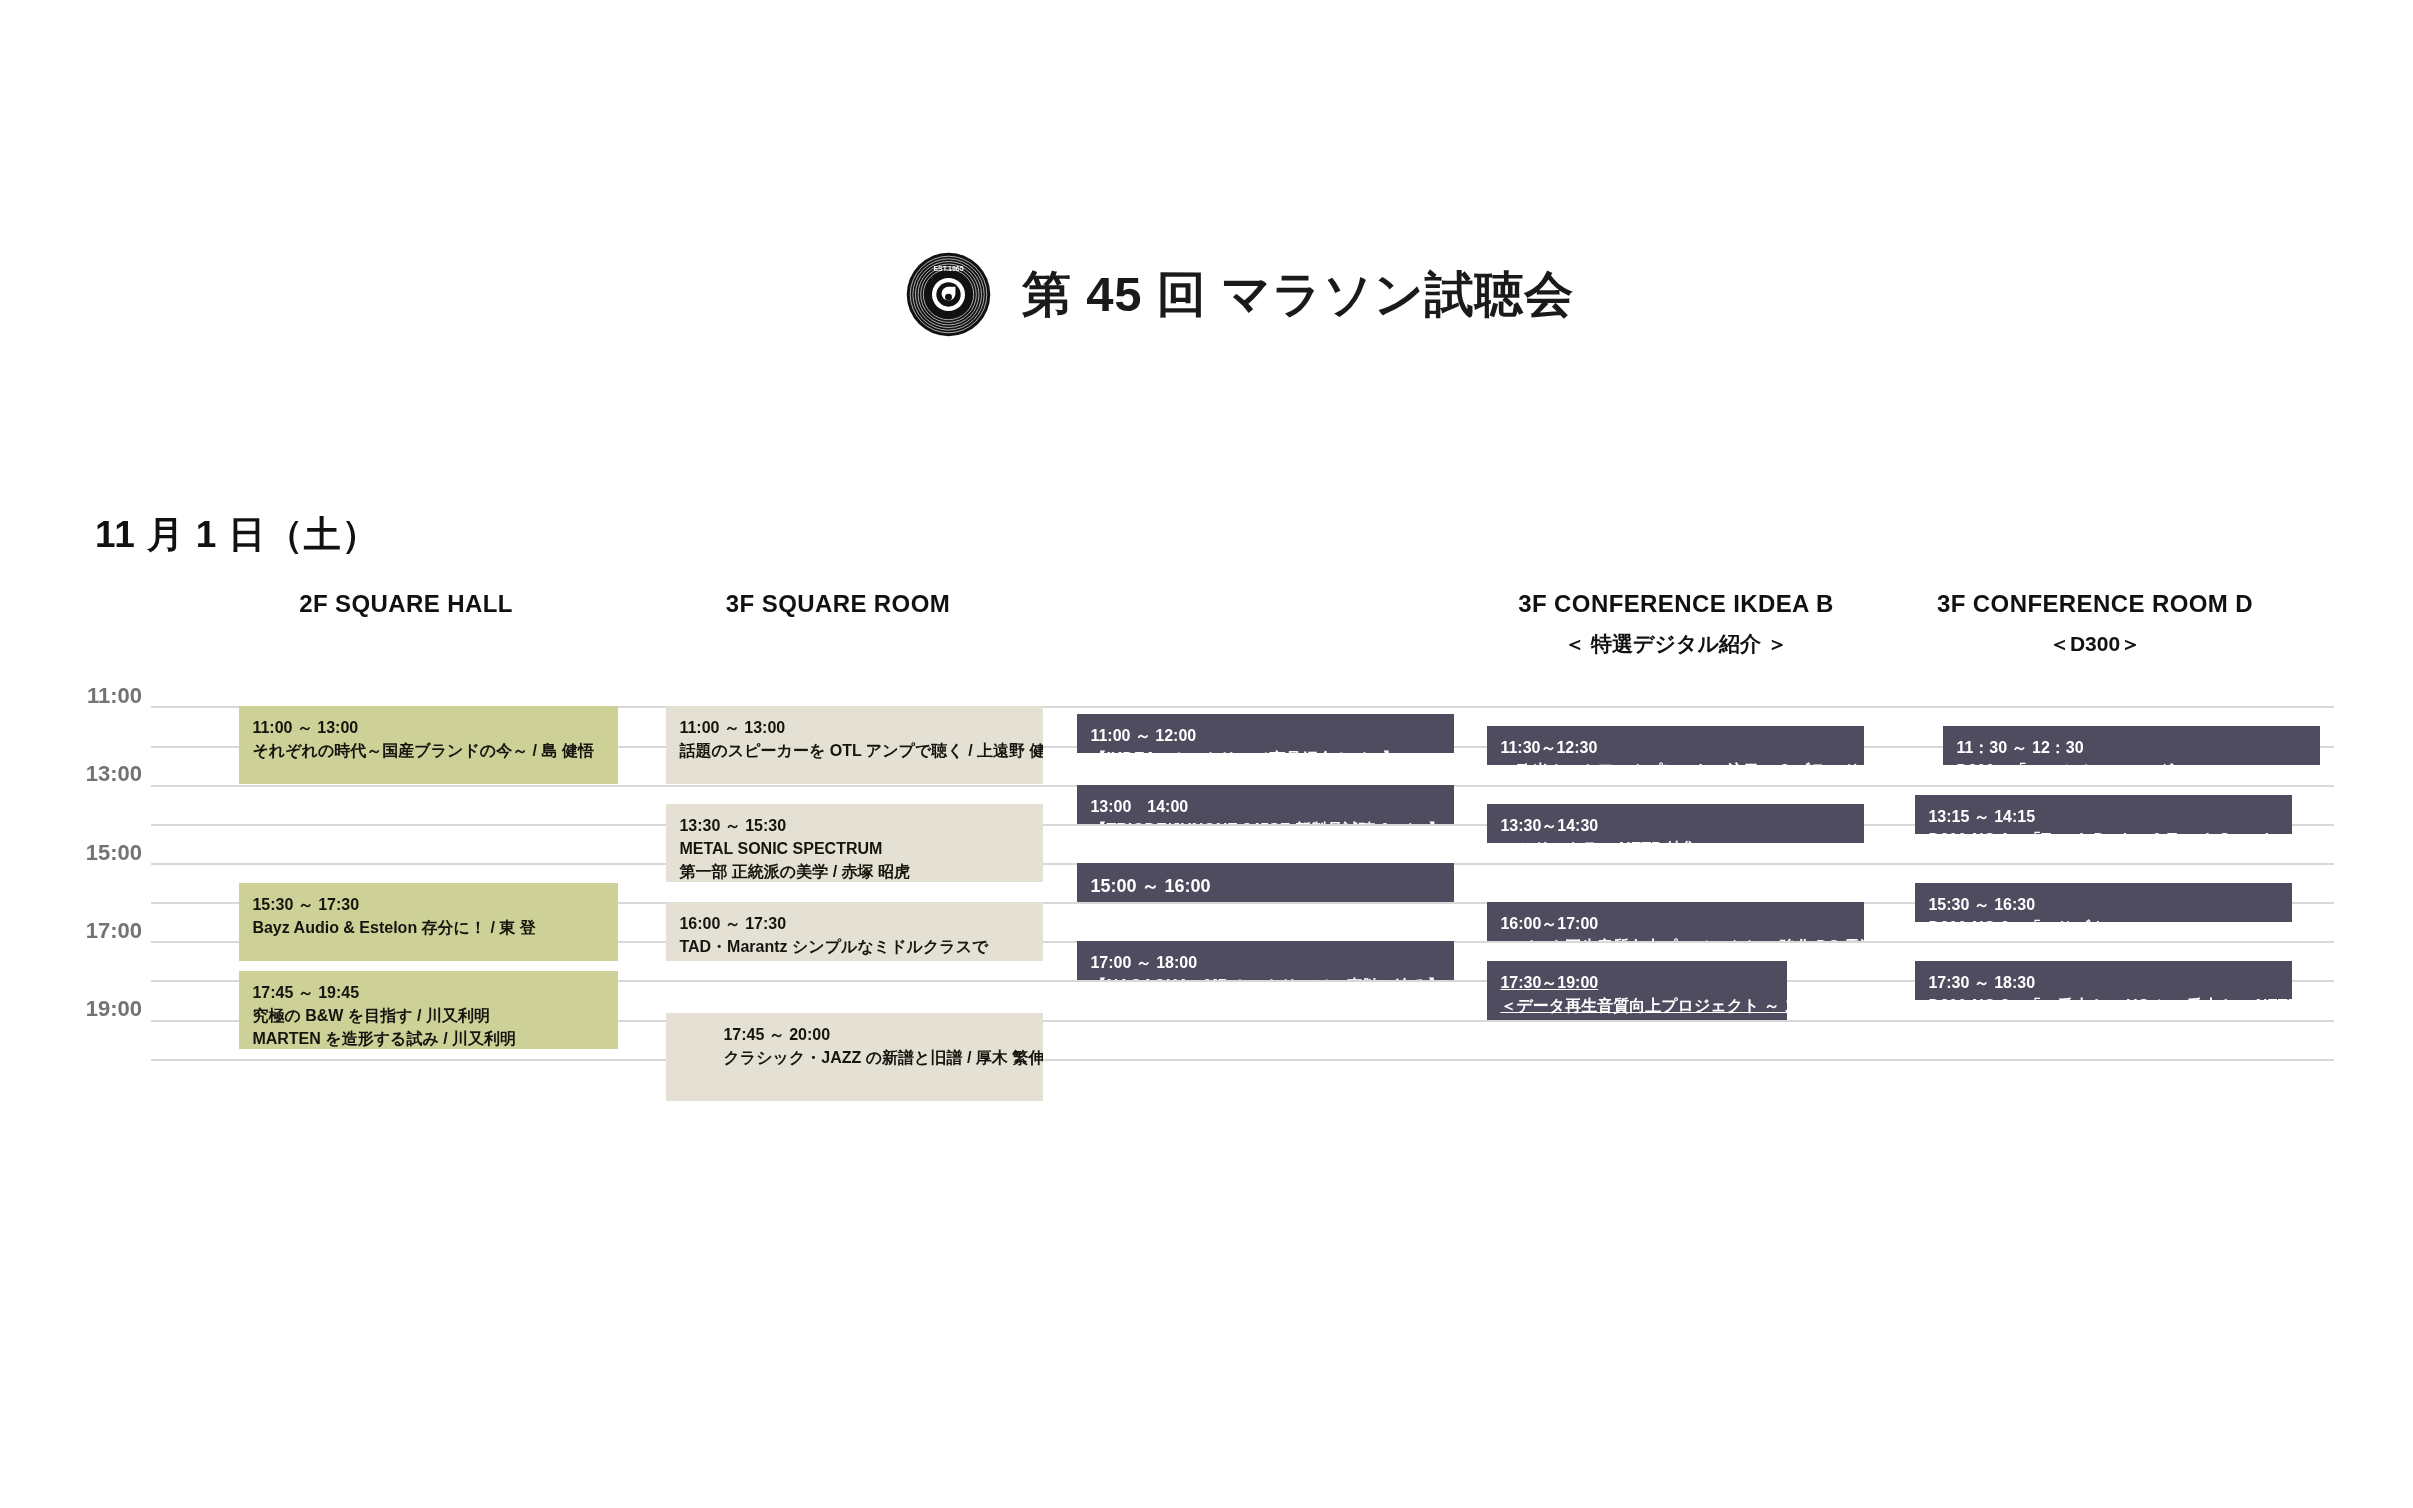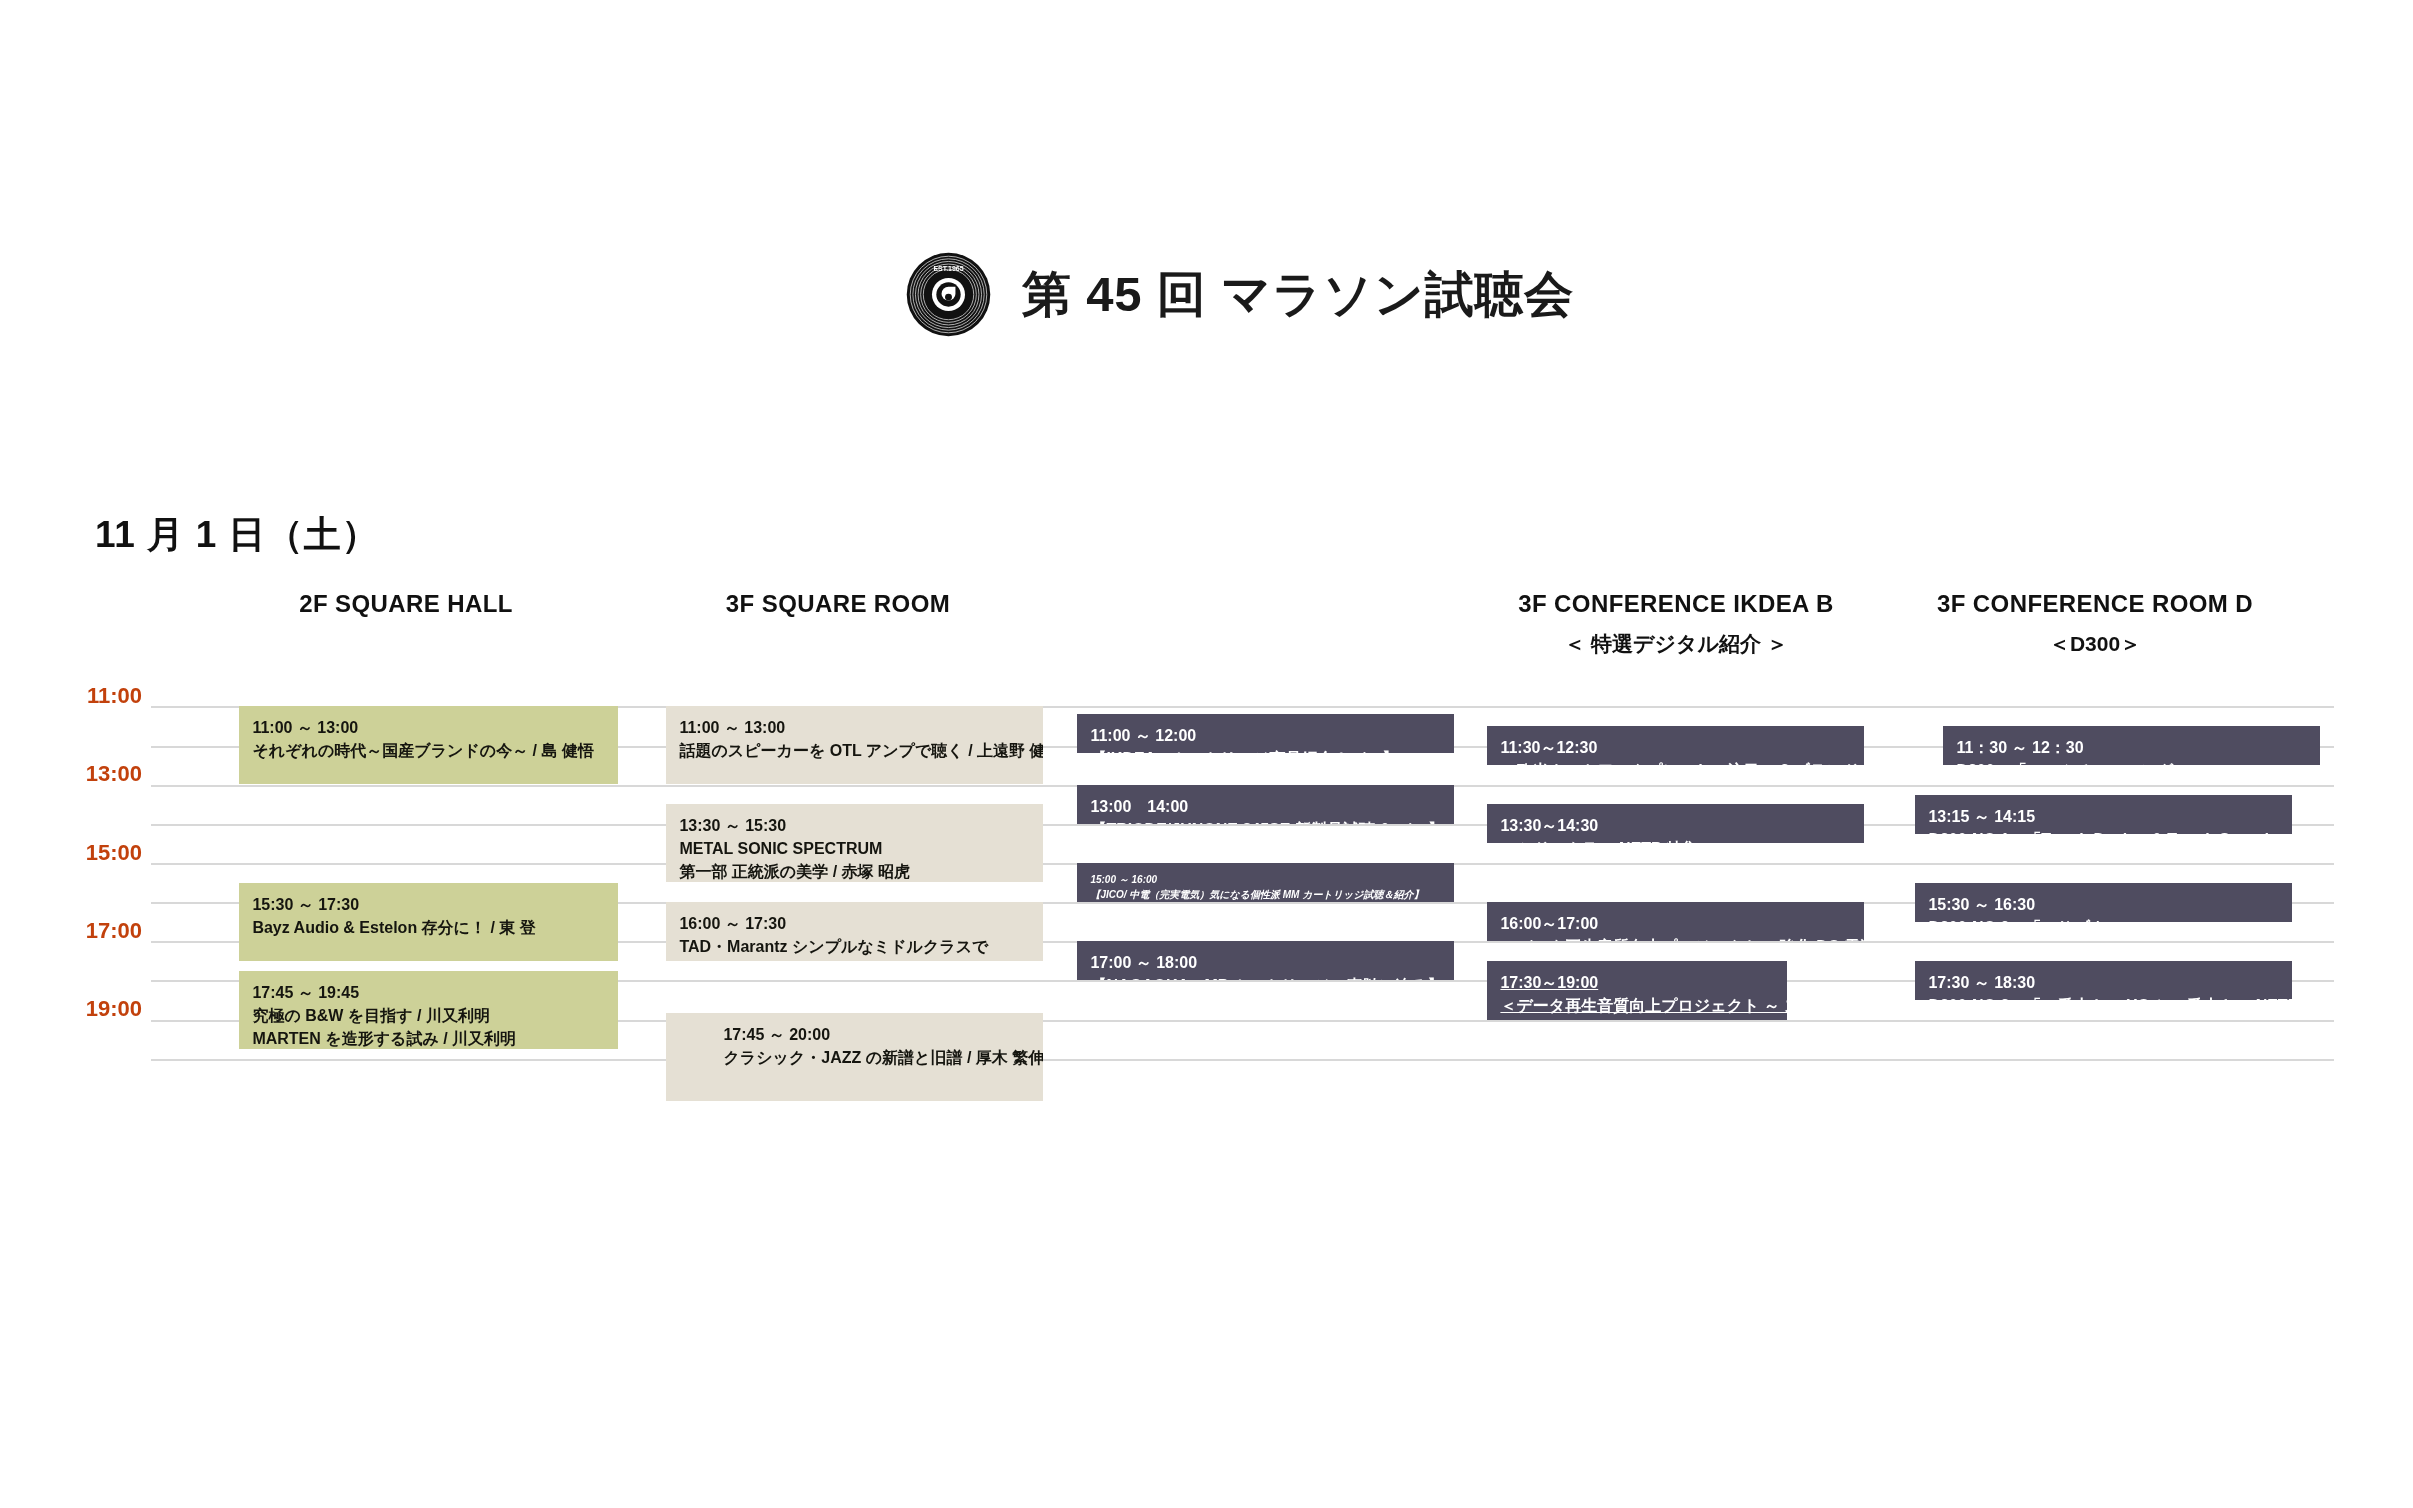--- a/index.html
+++ b/index.html
@@ -86,21 +86,21 @@
     width: 2183px;
     height: 1.7px;
     background: #d8d8d8;
   }
 
   .time-label {
     position: absolute;
     right: 2279px; 
     font-size: 22px;
     font-weight: bold;
-    color: #c2410c;
+    color: #737373;
     text-align: right;
     white-space: nowrap;
   }
 
   .event {
     position: absolute;
     box-sizing: border-box;
     overflow: hidden;
   }
   .event .ev-inner {
@@ -113,22 +113,21 @@
     white-space: nowrap;
   }
   .event .ev-line {
     font-size: 16px;
     font-weight: bold;
     line-height: 1.45;
     white-space: nowrap;
   }
   .event.small .ev-time,
   .event.small .ev-line {
-    font-size: 10px;
-    font-style: italic;
+    font-size: 18px;
   }
 
   .theme-green { background: #cdd198; color: #15150f; }
   .theme-beige { background: #e5e0d4; color: #15150f; }
   .theme-dark  { background: #4f4c60; color: #ffffff; }
 </style>
 </head>
 <body>
 
 <div id="title-block">

